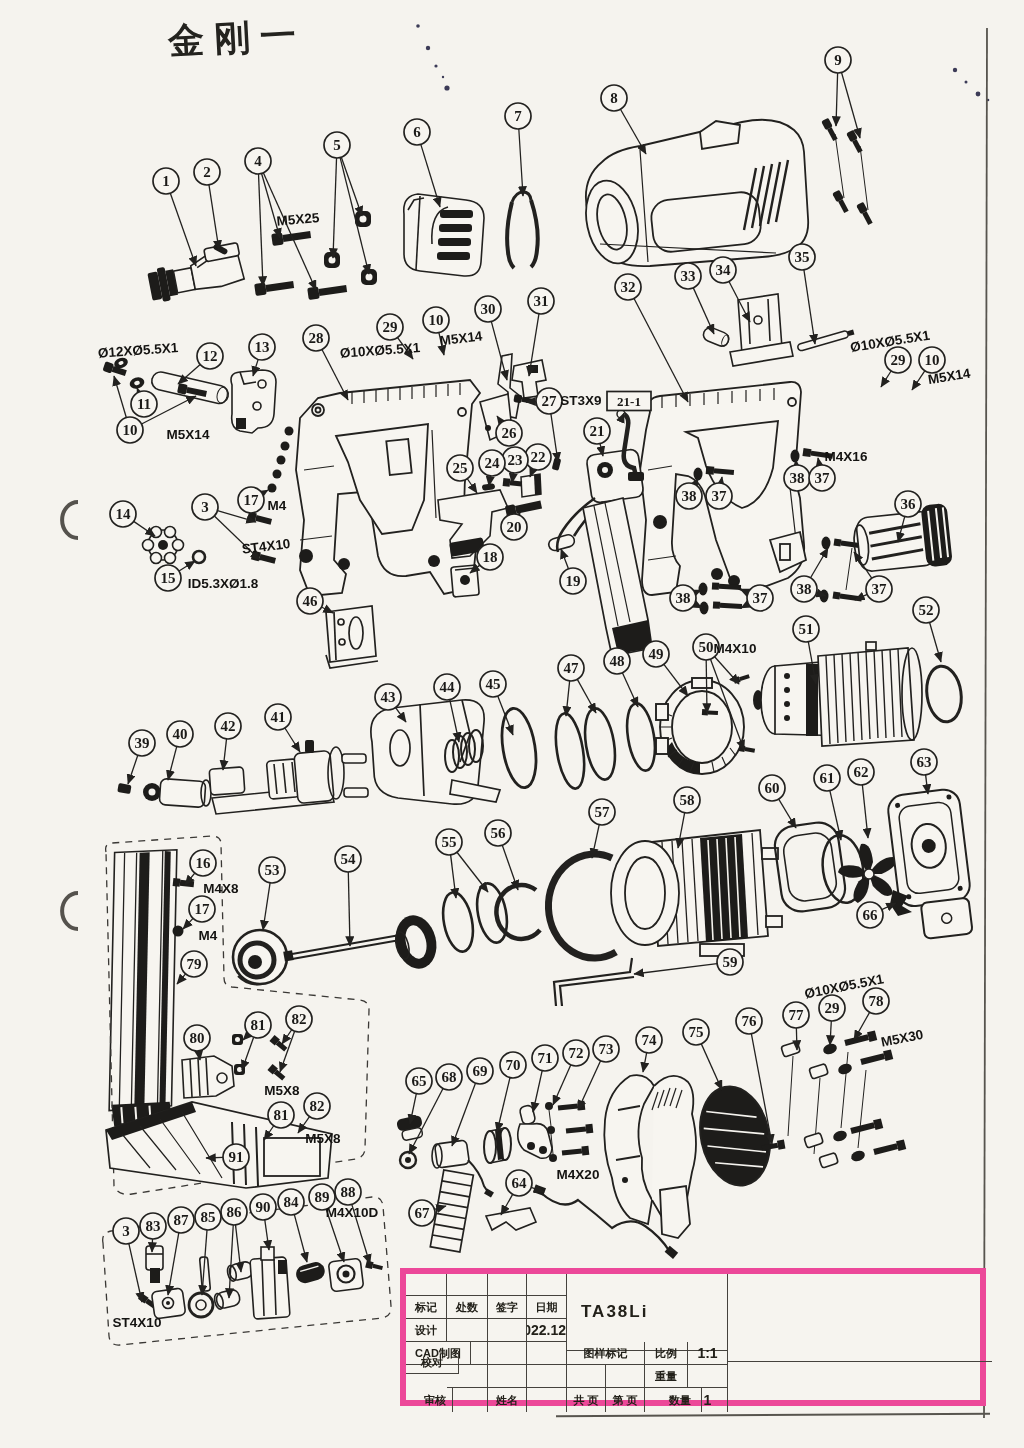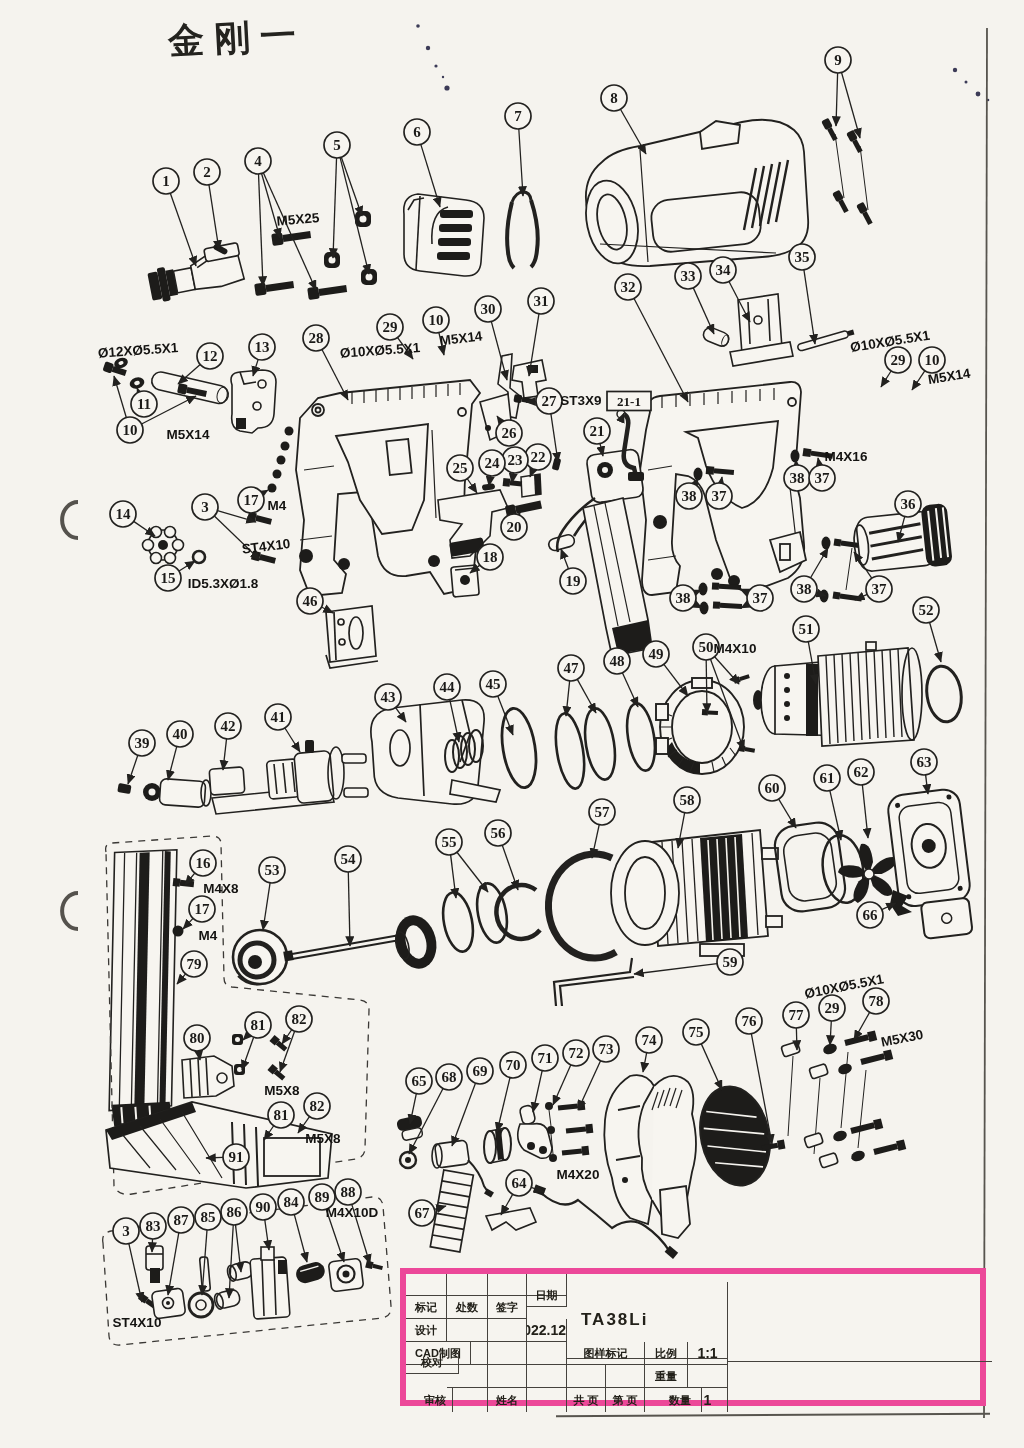--- a/index.html
+++ b/index.html
@@ -1082,21 +1082,21 @@
 
 <div id="titleblock">
   <div class="cell" style="left:0;top:0;width:41px;height:22px"></div>
   <div class="cell" style="left:41px;top:0;width:41px;height:22px"></div>
   <div class="cell" style="left:82px;top:0;width:39px;height:22px"></div>
   <div class="cell" style="left:121px;top:0;width:40px;height:22px"></div>
 
   <div class="cell" style="left:0;top:22px;width:41px;height:23px">标记</div>
   <div class="cell" style="left:41px;top:22px;width:41px;height:23px">处数</div>
   <div class="cell" style="left:82px;top:22px;width:39px;height:23px">签字</div>
-  <div class="cell" style="left:121px;top:10px;width:40px;height:23px">日期</div>
+  <div class="cell" style="left:121px;top:22px;width:40px;height:23px">日期</div>
 
   <div class="cell" style="left:0;top:45px;width:41px;height:23px">设计</div>
   <div class="cell" style="left:41px;top:45px;width:41px;height:23px"></div>
   <div class="cell" style="left:82px;top:45px;width:39px;height:23px"></div>
   <div class="cell val" style="left:121px;top:45px;width:40px;height:23px">2022.12.1</div>
 
   <div class="cell" style="left:0;top:68px;width:65px;height:23px;font-size:11px">CAD制图</div>
   <div class="cell" style="left:41px;top:68px;width:41px;height:23px"></div>
   <div class="cell" style="left:82px;top:68px;width:39px;height:23px"></div>
   <div class="cell" style="left:121px;top:68px;width:40px;height:23px"></div>
@@ -1104,21 +1104,21 @@
   <div class="cell" style="left:0;top:77px;width:53px;height:23px">校对</div>
   <div class="cell" style="left:41px;top:91px;width:41px;height:23px"></div>
   <div class="cell" style="left:82px;top:91px;width:39px;height:23px"></div>
   <div class="cell" style="left:121px;top:91px;width:40px;height:23px"></div>
 
   <div class="cell" style="left:12px;top:114px;width:35px;height:24px;border-bottom:none">审核</div>
   <div class="cell" style="left:41px;top:114px;width:41px;height:24px;border-bottom:none"></div>
   <div class="cell" style="left:82px;top:114px;width:39px;height:24px;border-bottom:none">姓名</div>
   <div class="cell" style="left:121px;top:114px;width:40px;height:24px;border-bottom:none"></div>
 
-  <div class="cell big" style="left:161px;top:8px;width:161px;height:77px">TA38Li</div>
+  <div class="cell big" style="left:161px;top:0;width:161px;height:77px">TA38Li</div>
   <div class="cell" style="left:161px;top:68px;width:78px;height:23px">图样标记</div>
   <div class="cell" style="left:239px;top:68px;width:43px;height:23px">比例</div>
   <div class="cell val" style="left:282px;top:68px;width:40px;height:23px">1:1</div>
   <div class="cell" style="left:161px;top:91px;width:39px;height:23px"></div>
   <div class="cell" style="left:200px;top:91px;width:39px;height:23px"></div>
   <div class="cell" style="left:239px;top:91px;width:43px;height:23px">重量</div>
   <div class="cell" style="left:282px;top:91px;width:40px;height:23px"></div>
   <div class="cell" style="left:161px;top:114px;width:39px;height:24px;border-bottom:none">共  页</div>
   <div class="cell" style="left:200px;top:114px;width:39px;height:24px;border-bottom:none">第  页</div>
   <div class="cell" style="left:253px;top:114px;width:43px;height:24px;border-bottom:none">数量</div>

